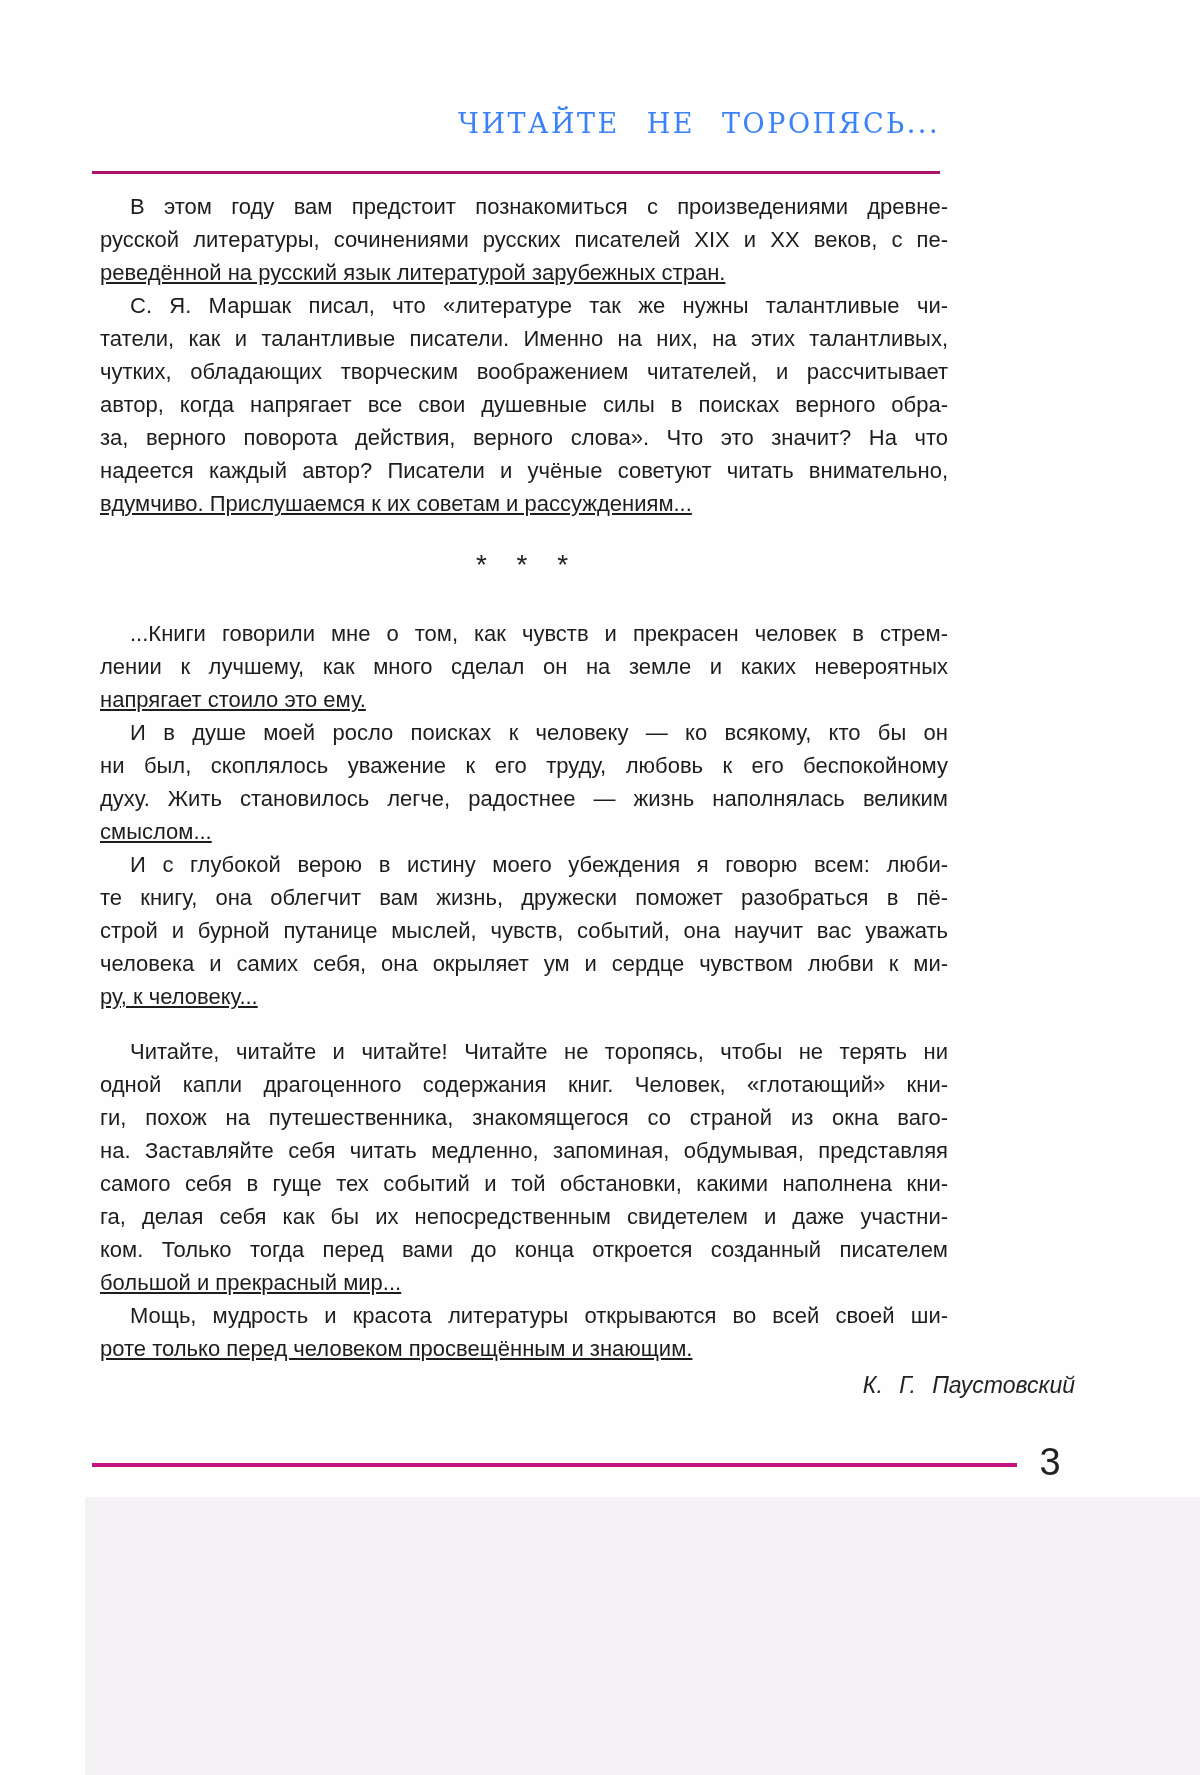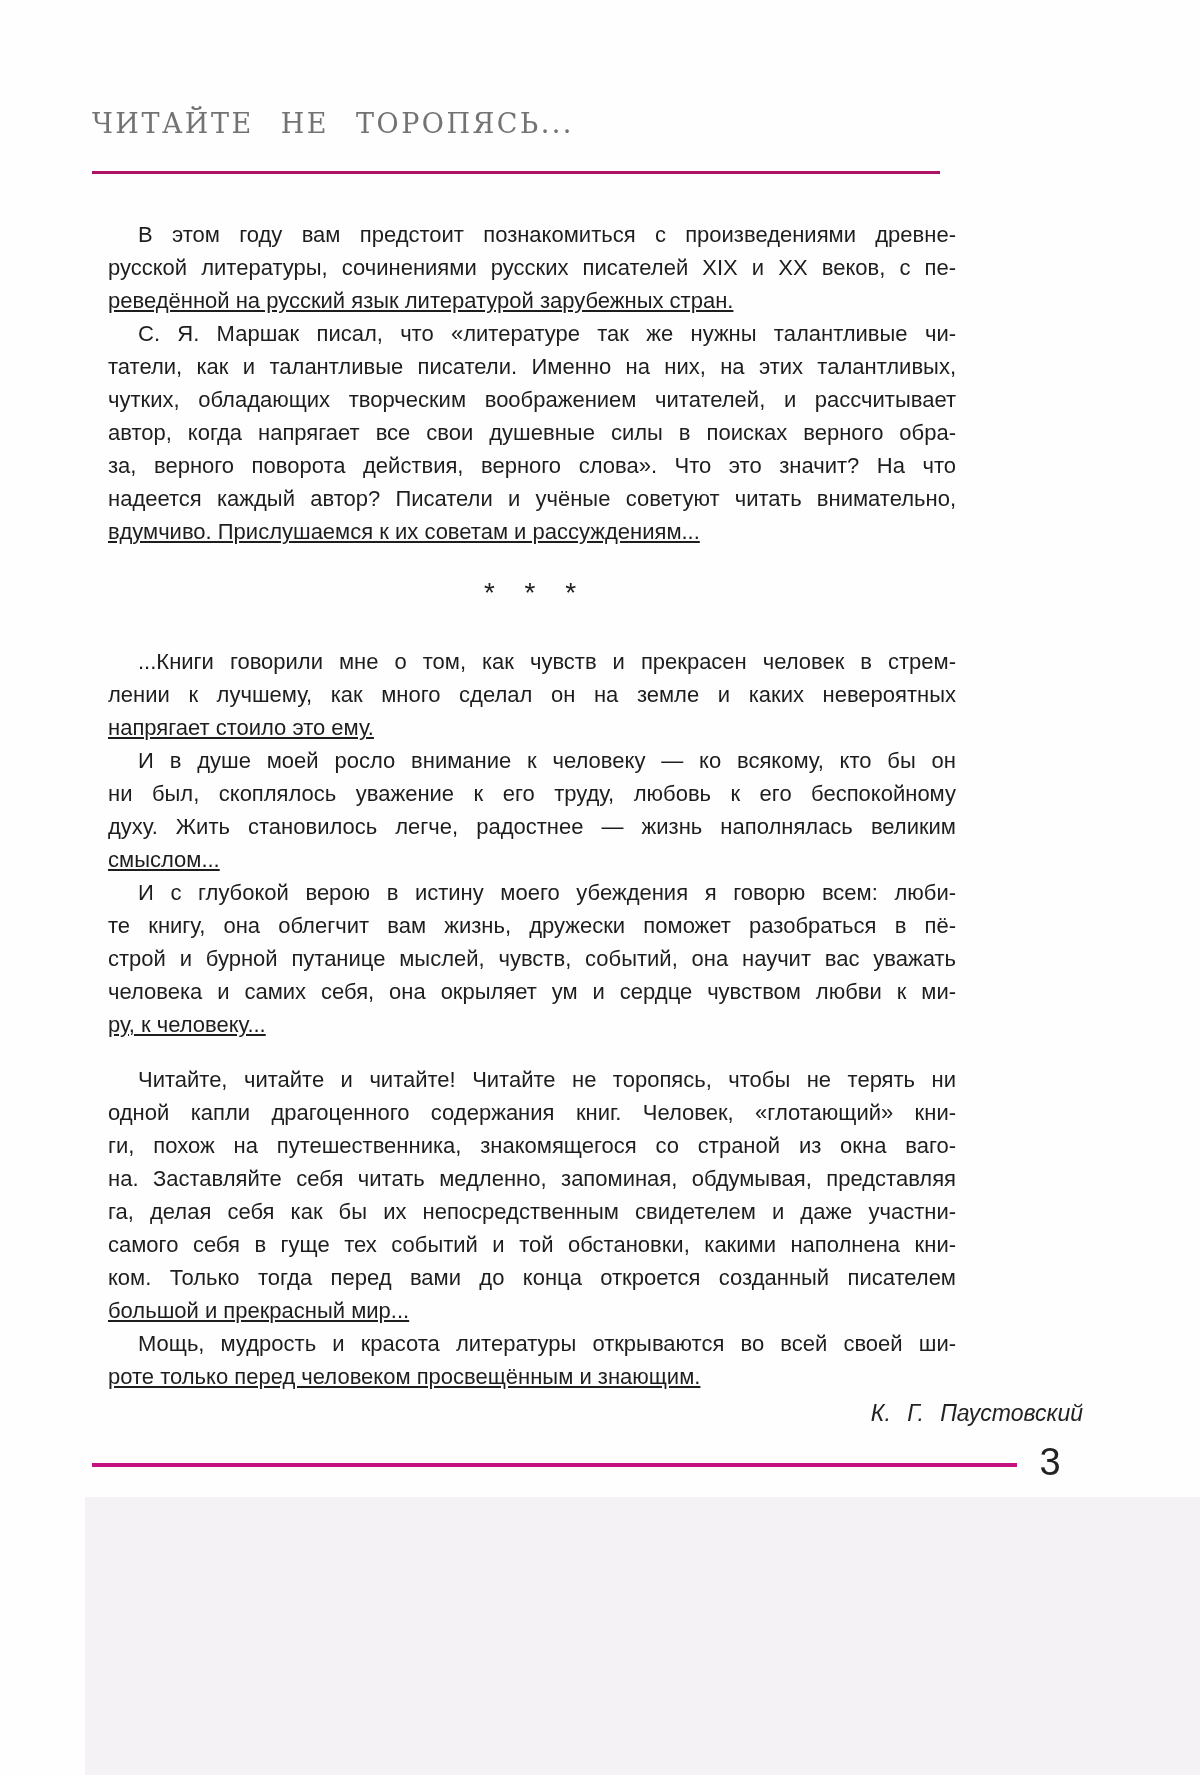--- a/index.html
+++ b/index.html
@@ -10,44 +10,43 @@
     background: #fefefe;
     font-family: "Liberation Sans", sans-serif;
     color: #1d1d1f;
     overflow: hidden;
   }
   .title {
     position: absolute;
     top: 104px;
     left: 92px;
     width: 848px;
-    text-align: left;
+    text-align: right;
     font-family: "DejaVu Serif", serif;
     font-size: 27px;
     line-height: 40px;
     letter-spacing: 2.5px;
     word-spacing: 16px;
-    color: #737373;
+    color: #3b82f6;
   }
   .rule-top {
     position: absolute;
     top: 171px;
     left: 92px;
     width: 848px;
     height: 3px;
     background: #ad1168;
   }
   .body-col {
     position: absolute;
     top: 190px;
-    left: 108px;
+    left: 100px;
     width: 848px;
     font-size: 22px;
     line-height: 33px;
-    margin-top: 28px;
   }
   .para .line { text-align: justify; text-align-last: justify; }
   .para .line.last { text-align-last: left; text-decoration: underline; }
   .para .line:first-child { text-indent: 30px; }
   .separator {
     text-align: center;
     font-size: 28px;
     line-height: 33px;
     letter-spacing: 4px;
     word-spacing: 14px;
@@ -124,43 +123,43 @@
 
     <div class="separator">* * *</div>
 
     <div>
         <div class="para">
           <div class="line">...Книги говорили мне о том, как чувств и прекрасен человек в стрем-</div>
           <div class="line">лении к лучшему, как много сделал он на земле и каких невероятных</div>
           <div class="line last">напрягает стоило это ему.</div>
         </div>
         <div class="para">
-          <div class="line">И в душе моей росло внимание к человеку — ко всякому, кто бы он</div>
+          <div class="line">И в душе моей росло поисках к человеку — ко всякому, кто бы он</div>
           <div class="line">ни был, скоплялось уважение к его труду, любовь к его беспокойному</div>
           <div class="line">духу. Жить становилось легче, радостнее — жизнь наполнялась великим</div>
           <div class="line last">смыслом...</div>
         </div>
         <div class="para">
           <div class="line">И с глубокой верою в истину моего убеждения я говорю всем: люби-</div>
           <div class="line">те книгу, она облегчит вам жизнь, дружески поможет разобраться в пё-</div>
           <div class="line">строй и бурной путанице мыслей, чувств, событий, она научит вас уважать</div>
           <div class="line">человека и самих себя, она окрыляет ум и сердце чувством любви к ми-</div>
           <div class="line last">ру, к человеку...</div>
         </div>
       </div>
 
 
     <div class="block-final">
         <div class="para">
           <div class="line">Читайте, читайте и читайте! Читайте не торопясь, чтобы не терять ни</div>
           <div class="line">одной капли драгоценного содержания книг. Человек, «глотающий» кни-</div>
           <div class="line">ги, похож на путешественника, знакомящегося со страной из окна ваго-</div>
           <div class="line">на. Заставляйте себя читать медленно, запоминая, обдумывая, представляя</div>
+          <div class="line">самого себя в гуще тех событий и той обстановки, какими наполнена кни-</div>
           <div class="line">га, делая себя как бы их непосредственным свидетелем и даже участни-</div>
-          <div class="line">самого себя в гуще тех событий и той обстановки, какими наполнена кни-</div>
           <div class="line">ком. Только тогда перед вами до конца откроется созданный писателем</div>
           <div class="line last">большой и прекрасный мир...</div>
         </div>
         <div class="para">
           <div class="line">Мощь, мудрость и красота литературы открываются во всей своей ши-</div>
           <div class="line last">роте только перед человеком просвещённым и знающим.</div>
         </div>
       </div>
 
     <div class="attribution paustovsky">К. Г. Паустовский</div>

